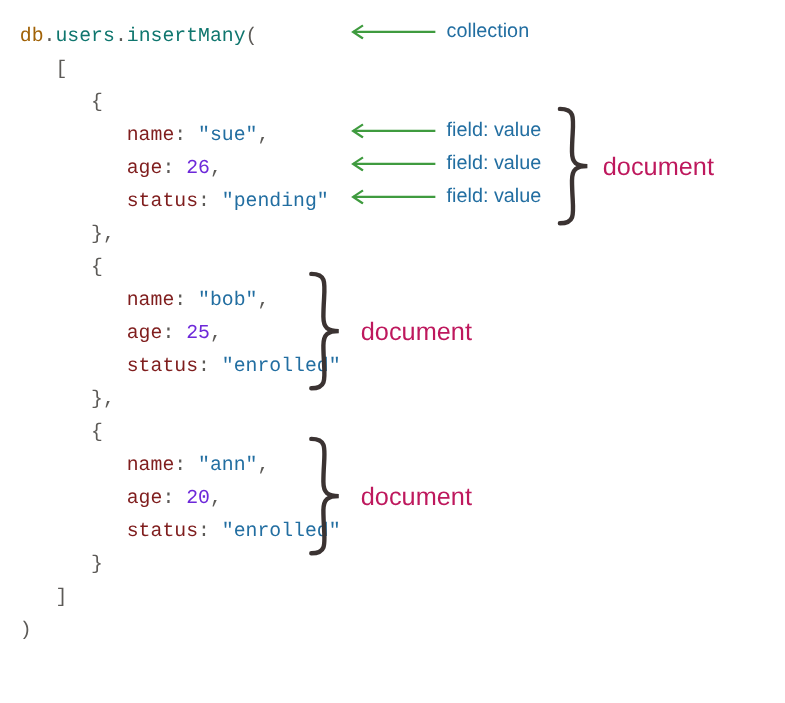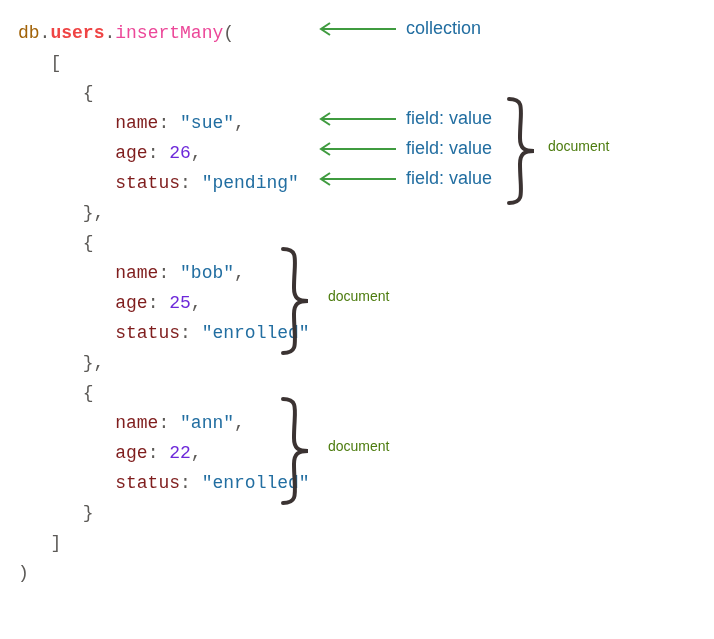--- a/index.html
+++ b/index.html
@@ -15,22 +15,22 @@
       overflow: hidden;
     }
     .line {
       height: 30px;
       line-height: 30px;
       white-space: pre;
       position: relative;
     }
     .t-db   { color: #a16207; }
     .t-dot  { color: #5c5a57; }
-    .t-coll { color: #ef4444; font-weight: bold; }
-    .t-meth { color: #ec4899; }
+    .t-coll { color: #0f766e; }
+    .t-meth { color: #0f766e; }
     .t-pun  { color: #5c5a57; }
     .t-key  { color: #7f1d1d; }
     .t-str  { color: #226ea1; }
     .t-num  { color: #6d28d9; }
 
     .arrow {
       display: inline-flex;
       align-items: center;
       color: #3f9b3f;
       margin-right: 10px;
@@ -38,22 +38,22 @@
     }
     .arrow svg { display: block; }
     .ann-label {
       font-family: "Trebuchet MS", "Segoe UI", sans-serif;
       font-size: 18px;
       color: #226ea1;
       text-align: center;
     }
     .ann-doc {
       font-family: "Trebuchet MS", "Segoe UI", sans-serif;
-      font-size: 14px;
-      color: #4d7c0f;
+      font-size: 23px;
+      color: #be185d;
     }
 
     .annot {
       position: absolute;
       display: flex;
       align-items: center;
     }
 
     .brace {
       position: absolute;
@@ -79,21 +79,21 @@
   <div class="line"><span class="t-pun">      },</span></div>
 
   <div class="line"><span class="t-pun">      {</span></div>
   <div class="line">         <span class="t-key">name</span><span class="t-pun">: </span><span class="t-str">"bob"</span><span class="t-pun">,</span></div>
   <div class="line">         <span class="t-key">age</span><span class="t-pun">: </span><span class="t-num">25</span><span class="t-pun">,</span></div>
   <div class="line">         <span class="t-key">status</span><span class="t-pun">: </span><span class="t-str">"enrolled"</span></div>
   <div class="line"><span class="t-pun">      },</span></div>
 
   <div class="line"><span class="t-pun">      {</span></div>
   <div class="line">         <span class="t-key">name</span><span class="t-pun">: </span><span class="t-str">"ann"</span><span class="t-pun">,</span></div>
-  <div class="line">         <span class="t-key">age</span><span class="t-pun">: </span><span class="t-num">22</span><span class="t-pun">,</span></div>
+  <div class="line">         <span class="t-key">age</span><span class="t-pun">: </span><span class="t-num">20</span><span class="t-pun">,</span></div>
   <div class="line">         <span class="t-key">status</span><span class="t-pun">: </span><span class="t-str">"enrolled"</span></div>
   <div class="line"><span class="t-pun">      }</span></div>
 
   <div class="line"><span class="t-pun">   ]</span></div>
   <div class="line"><span class="t-pun">)</span></div>
 
   <div class="annot" style="left:300px; top:0px;">
     <span class="arrow">
       <svg width="78" height="14" viewBox="0 0 78 14">
           <g fill="none" stroke="#3f9b3f" stroke-width="2">

